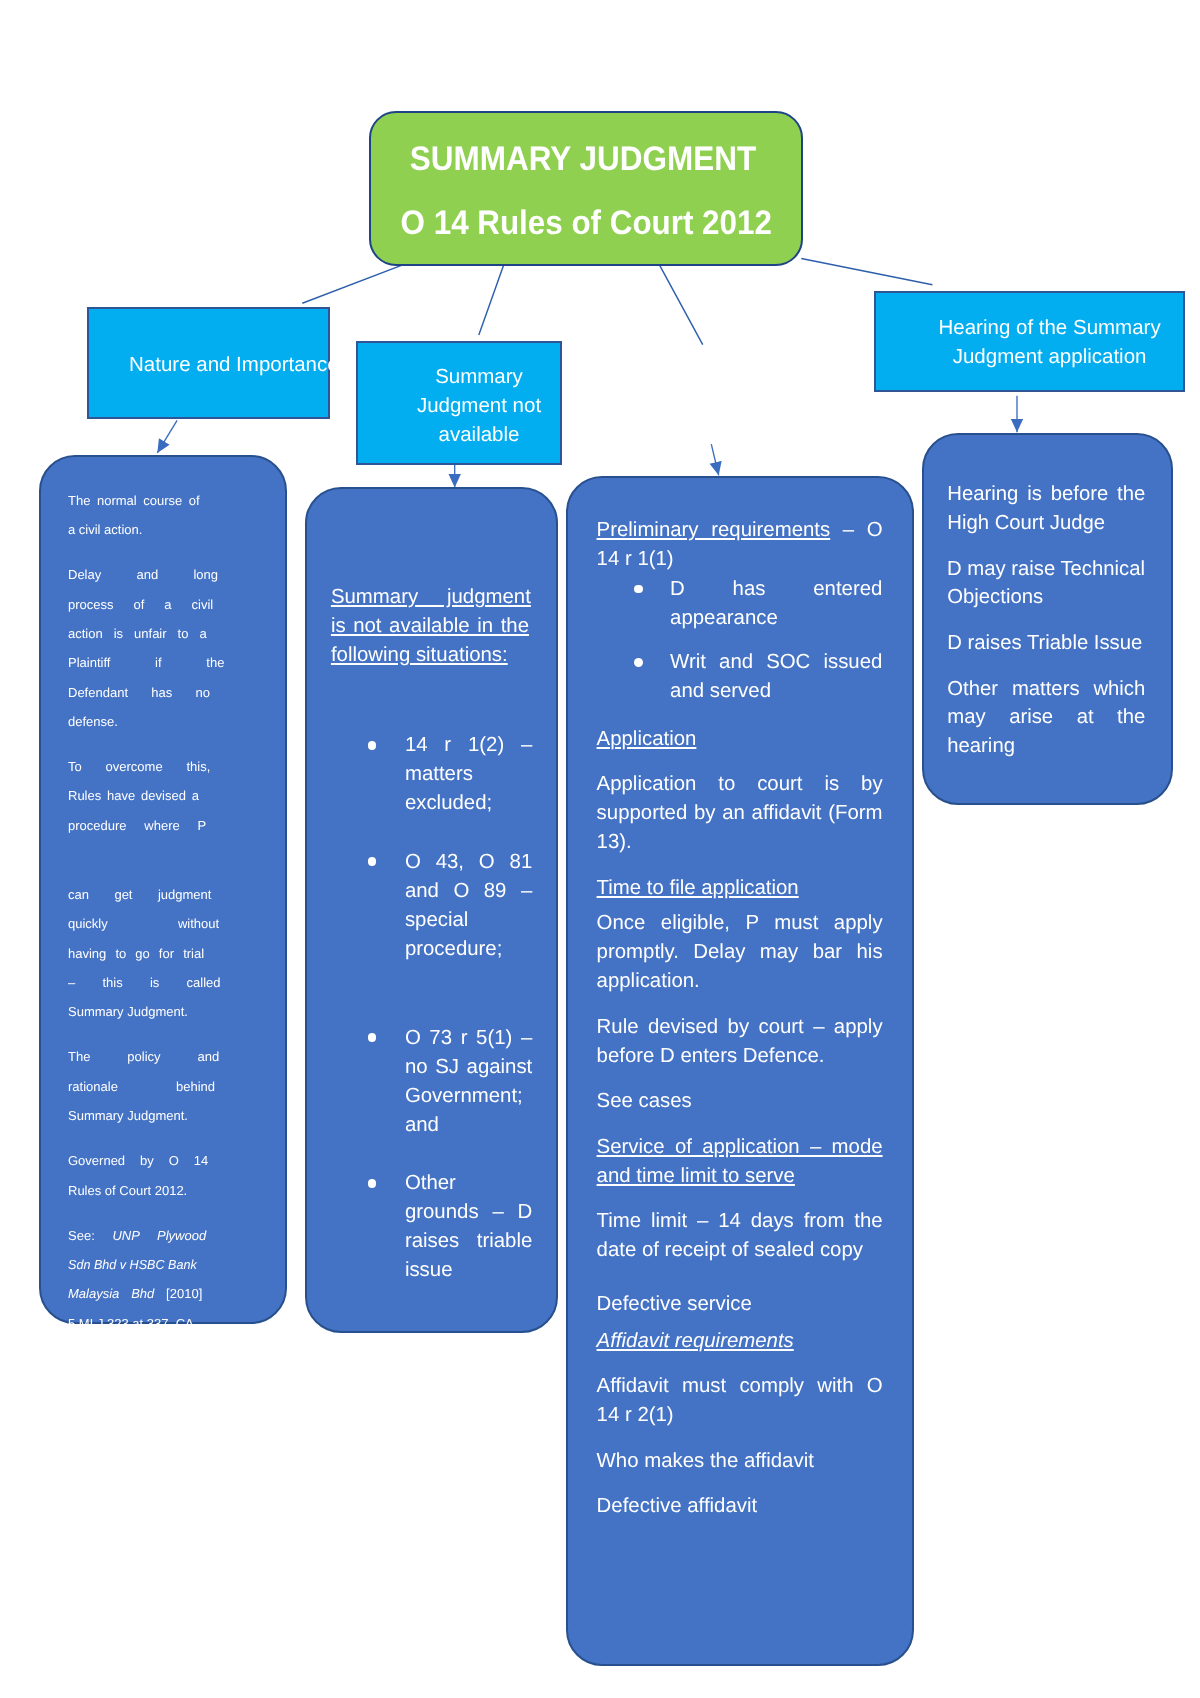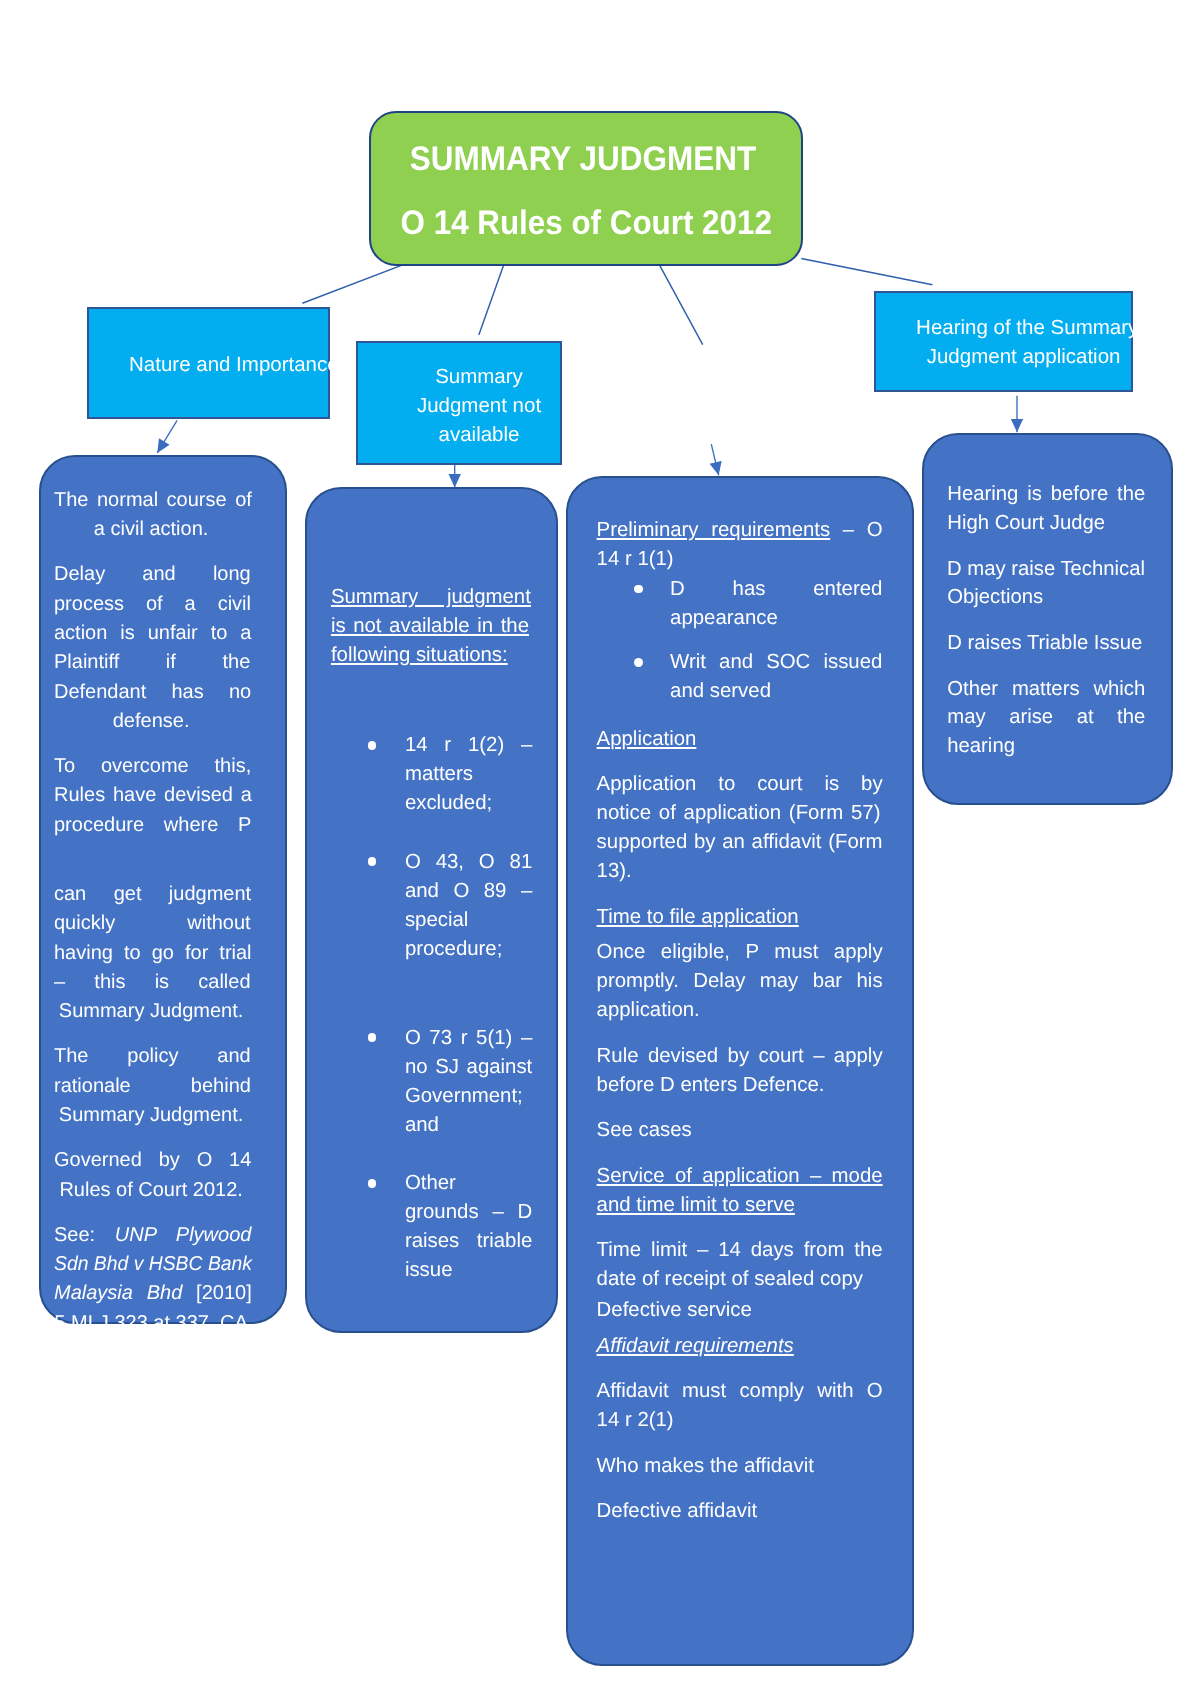--- a/index.html
+++ b/index.html
@@ -21,34 +21,34 @@
   #title-box .tline > span{display:inline-block;transform-origin:center center;}
   #title-line1{top:28.5px;margin-left:-6.8px;}
   #title-line2{top:92.5px;}
 
   
   .branch{background:#03AEF0;border:2.2px solid #2F5597;text-align:center;}
   .branch .bl{font-size:20.5px;line-height:29px;white-space:nowrap;}
   #branch-0{left:87px;top:306.5px;width:243px;height:112px;padding-top:41.4px;}
   #branch-1{left:356px;top:341px;width:206px;height:123.5px;padding-top:19px;}
   #branch-2{left:606px;top:344px;width:215px;height:95px;padding-top:18px;}
-  #branch-3{left:874.1px;top:290.8px;width:259px;height:101px;padding-top:20px;}
+  #branch-3{left:874.1px;top:290.8px;width:311px;height:101px;padding-top:20px;}
 
   
   .panel{background:#4472C4;border:2px solid #28508E;border-radius:36px;}
   .panel .col{position:absolute;}
   .ln{white-space:nowrap;position:relative;}
   .ln > span{display:inline-block;transform-origin:left center;}
   .u{text-decoration:underline;text-underline-offset:2.1px;text-decoration-thickness:1.6px;}
   .it{font-style:italic;}
   .bullet{position:absolute;width:8.8px;height:8.8px;border-radius:50%;background:#fff;}
   .blk{margin-bottom:0;}
 
   #panel-nature{left:39px;top:454.5px;width:248px;height:869px;}
-  #panel-nature .col{left:13px;top:29.3px;width:194.2px;font-size:20px;line-height:29.32px;text-align:center;}
+  #panel-nature .col{left:27px;top:29.3px;width:194.2px;font-size:13px;line-height:29.32px;}
 
   #panel-notavail{left:305px;top:487px;width:253px;height:845.5px;}
   #panel-notavail .col{left:23.9px;top:94.1px;width:200.2px;font-size:20.4px;line-height:28.96px;}
 
   #panel-proc{left:565.5px;top:476px;width:348.5px;height:1190px;}
   #panel-proc .col{left:29.1px;top:37.9px;width:286.3px;font-size:20.4px;line-height:29.06px;}
 
   #panel-hearing{left:921.7px;top:433px;width:251.3px;height:371.5px;}
   #panel-hearing .col{left:23.6px;top:45.4px;width:197.8px;font-size:20.3px;line-height:28.38px;}
 </style>
@@ -188,21 +188,20 @@
         <div class="blk blk-bullet" style="margin-top: 15.13px; padding-left: 73.5px; position: relative;">
           <div class="bullet" style="left: 37.7px; top: 9.6px;"></div>
           <div class="ln"><span style="word-spacing: 7.42813px;"><span>Writ and SOC issued</span></span></div>
           <div class="ln"><span><span>and served</span></span></div>
         </div>
         <div class="blk blk-heading" style="margin-top: 18.22px;">
           <div class="ln"><span><span class="u">Application </span></span></div>
         </div>
         <div class="blk blk-paragraph" style="margin-top: 16.51px;">
           <div class="ln"><span style="word-spacing: 16.2461px;"><span>Application to court is by</span></span></div>
-          <div class="ln"><span style="word-spacing: 2.11875px;"><span>notice of application  (Form 57)</span></span></div>
           <div class="ln"><span style="word-spacing: 1.03906px;"><span>supported by an affidavit (Form</span></span></div>
           <div class="ln"><span><span>13).</span></span></div>
         </div>
         <div class="blk blk-heading" style="margin-top: 16.51px;">
           <div class="ln"><span><span class="u">Time to file application</span></span></div>
         </div>
         <div class="blk blk-paragraph" style="margin-top: 6px;">
           <div class="ln"><span style="word-spacing: 9.82031px;"><span>Once eligible, P must apply</span></span></div>
           <div class="ln"><span style="word-spacing: 8.69922px;"><span>promptly. Delay may bar his</span></span></div>
           <div class="ln"><span><span>application.</span></span></div>
@@ -215,21 +214,21 @@
           <div class="ln"><span><span>See cases</span></span></div>
         </div>
         <div class="blk blk-heading" style="margin-top: 16.51px;">
           <div class="ln"><span style="word-spacing: 4.625px;"><span class="u">Service of application – mode</span></span></div>
           <div class="ln"><span><span class="u">and time limit to serve</span></span></div>
         </div>
         <div class="blk blk-paragraph" style="margin-top: 16.51px;">
           <div class="ln"><span style="word-spacing: 4.16406px;"><span>Time limit – 14 days from the</span></span></div>
           <div class="ln"><span><span>date of receipt of sealed copy</span></span></div>
         </div>
-        <div class="blk blk-paragraph" style="margin-top: 1px;">
+        <div class="blk blk-paragraph" style="margin-top: 25px;">
           <div class="ln"><span><span>Defective service</span></span></div>
         </div>
         <div class="blk blk-heading" style="margin-top: 7px; font-style: italic;">
           <div class="ln"><span><span class="u">Affidavit requirements </span></span></div>
         </div>
         <div class="blk blk-paragraph" style="margin-top: 16.51px;">
           <div class="ln"><span style="word-spacing: 7.56641px;"><span>Affidavit must comply with O</span></span></div>
           <div class="ln"><span><span>14 r 2(1)</span></span></div>
         </div>
         <div class="blk blk-paragraph" style="margin-top: 16.51px;">

